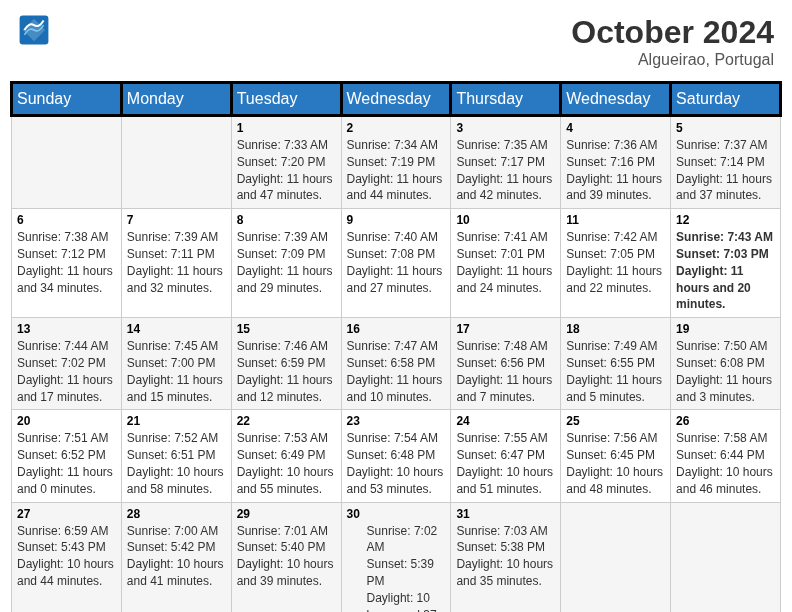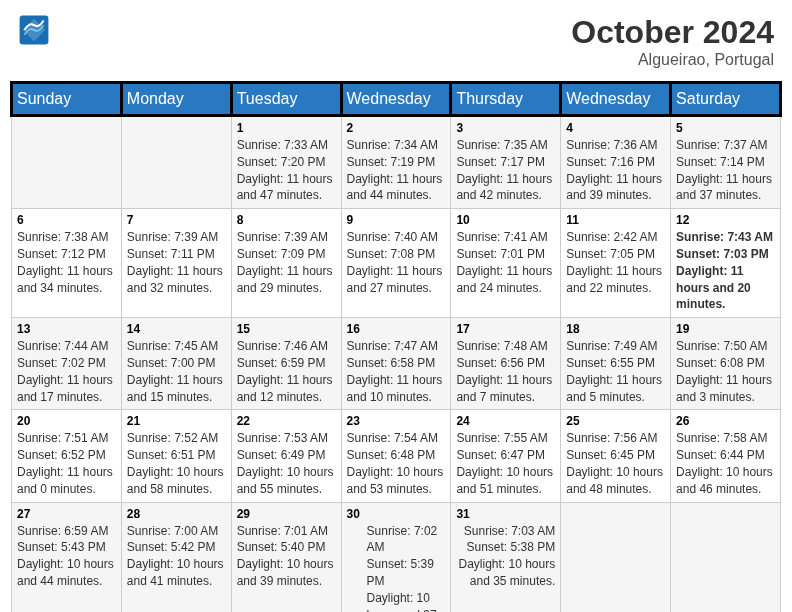--- a/index.html
+++ b/index.html
@@ -180,21 +180,21 @@
 Daylight: 11 hours and 27 minutes.</div>
         </td>
         <td>
           <span class="day-number">10</span>
           <div class="day-info" style="white-space: pre-line;">Sunrise: 7:41 AM
 Sunset: 7:01 PM
 Daylight: 11 hours and 24 minutes.</div>
         </td>
         <td>
           <span class="day-number">11</span>
-          <div class="day-info" style="white-space: pre-line;">Sunrise: 2:42 AM
+          <div class="day-info" style="white-space: pre-line;">Sunrise: 7:42 AM
 Sunset: 7:05 PM
 Daylight: 11 hours and 22 minutes.</div>
         </td>
         <td>
           <span class="day-number">12</span>
           <div class="day-info" style="white-space: pre-line; font-weight: bold;">Sunrise: 7:43 AM
 Sunset: 7:03 PM
 Daylight: 11 hours and 20 minutes.</div>
         </td>
       </tr>
@@ -306,21 +306,21 @@
 Daylight: 10 hours and 39 minutes.</div>
         </td>
         <td>
           <span class="day-number">30</span>
           <div class="day-info" style="white-space: pre-line; margin-left: 20px;">Sunrise: 7:02 AM
 Sunset: 5:39 PM
 Daylight: 10 hours and 37 minutes.</div>
         </td>
         <td>
           <span class="day-number">31</span>
-          <div class="day-info" style="white-space: pre-line; text-align: right;">Sunrise: 7:03 AM
+          <div class="day-info" style="white-space: pre-line;">Sunrise: 7:03 AM
 Sunset: 5:38 PM
 Daylight: 10 hours and 35 minutes.</div>
         </td>
         <td class="empty-cell"></td>
         <td class="empty-cell"></td>
       </tr>
     </tbody>
 </table>
 
 </body></html>

